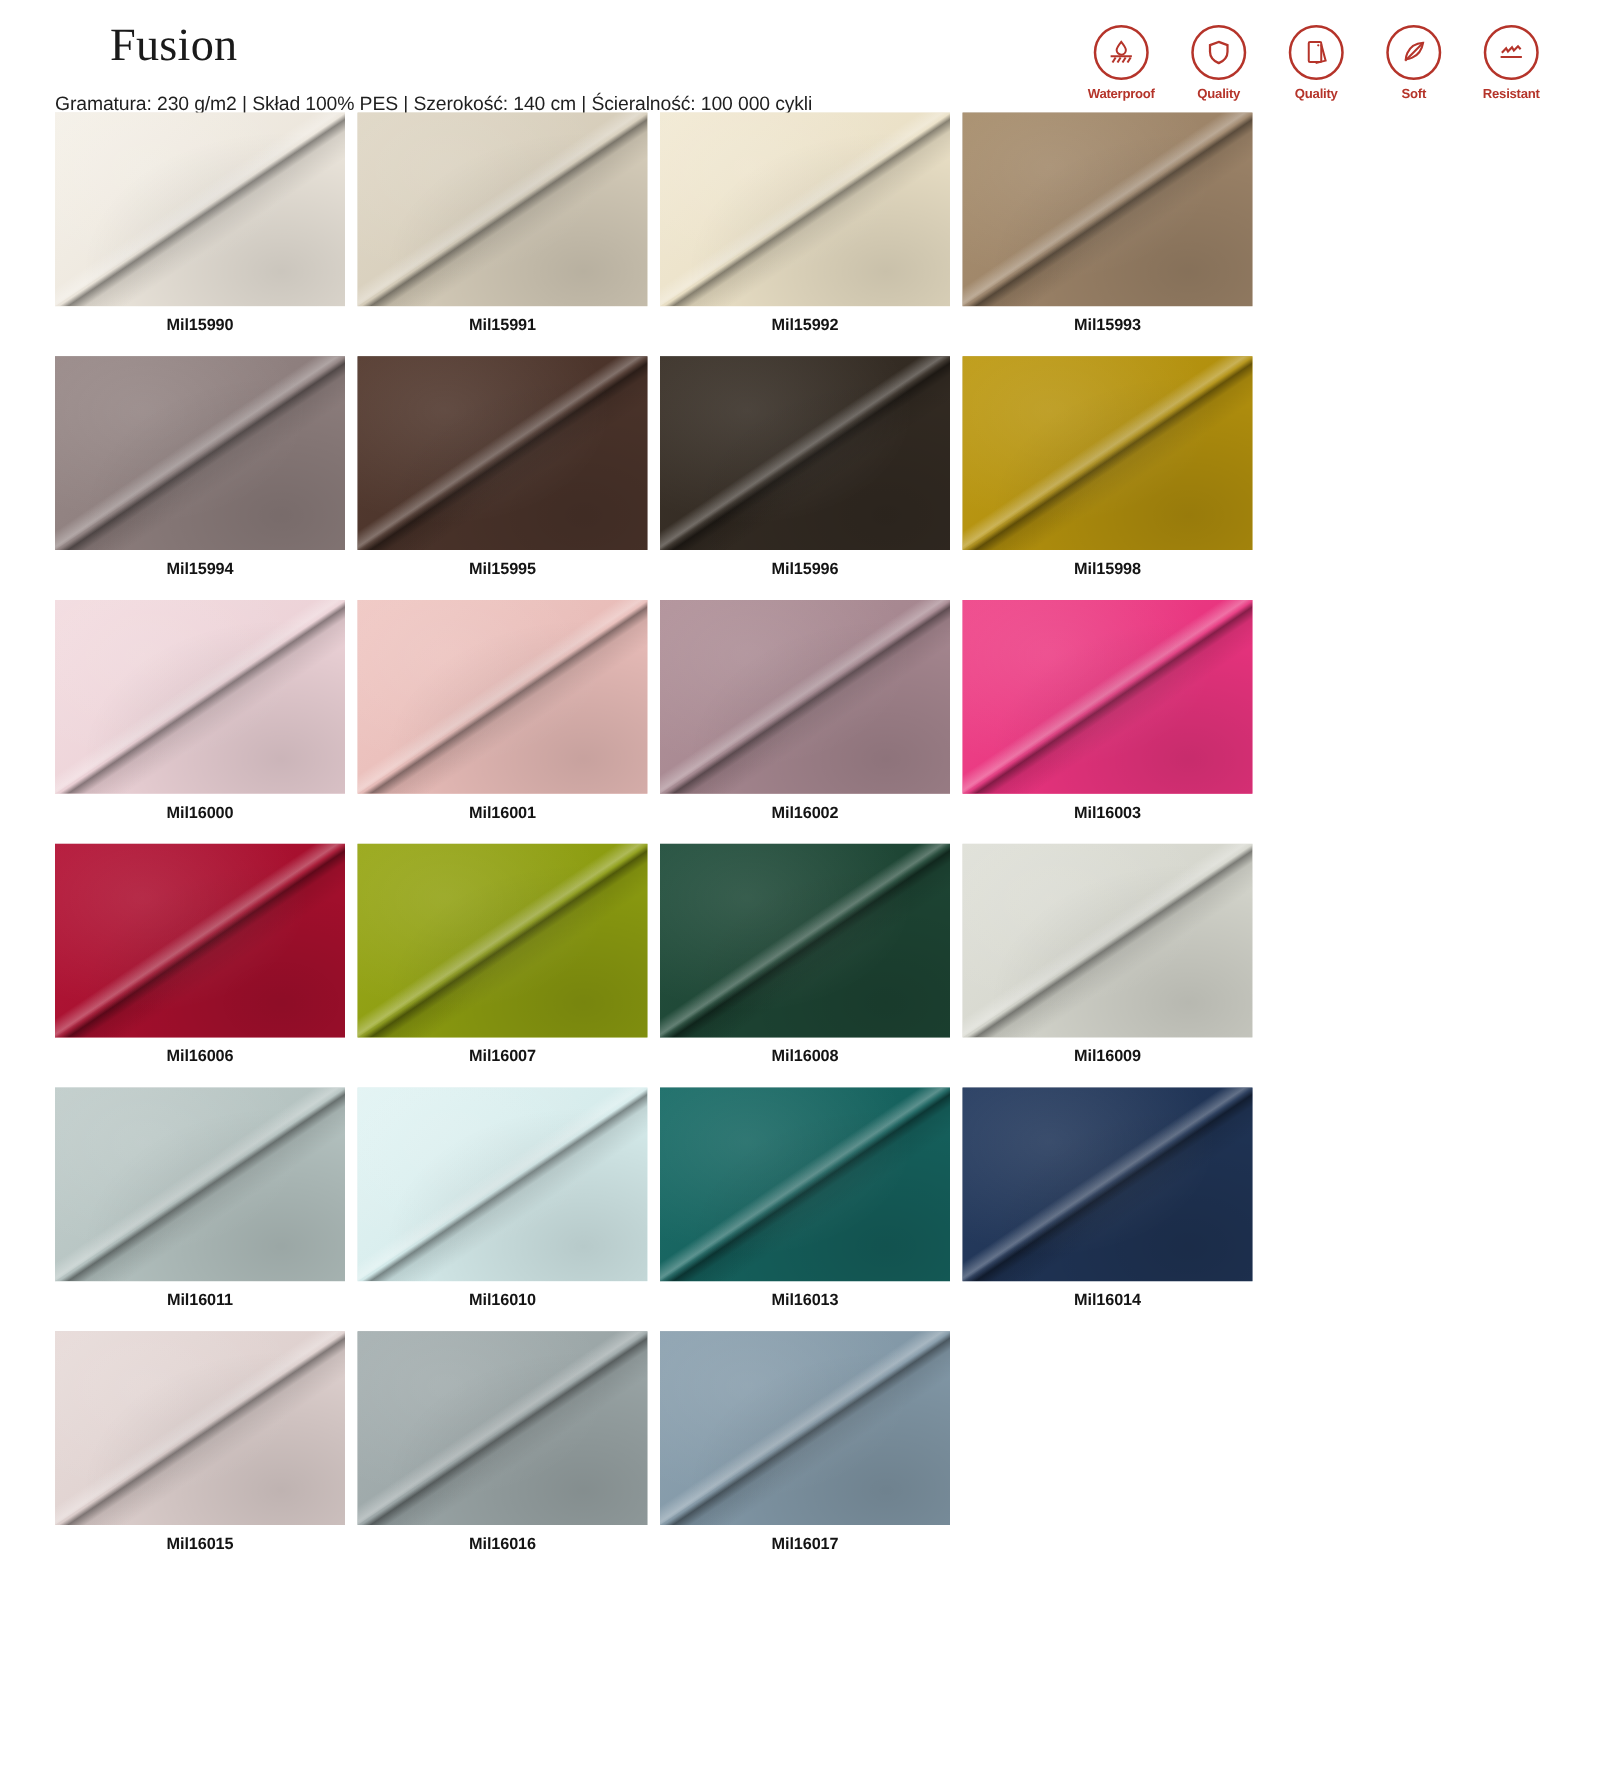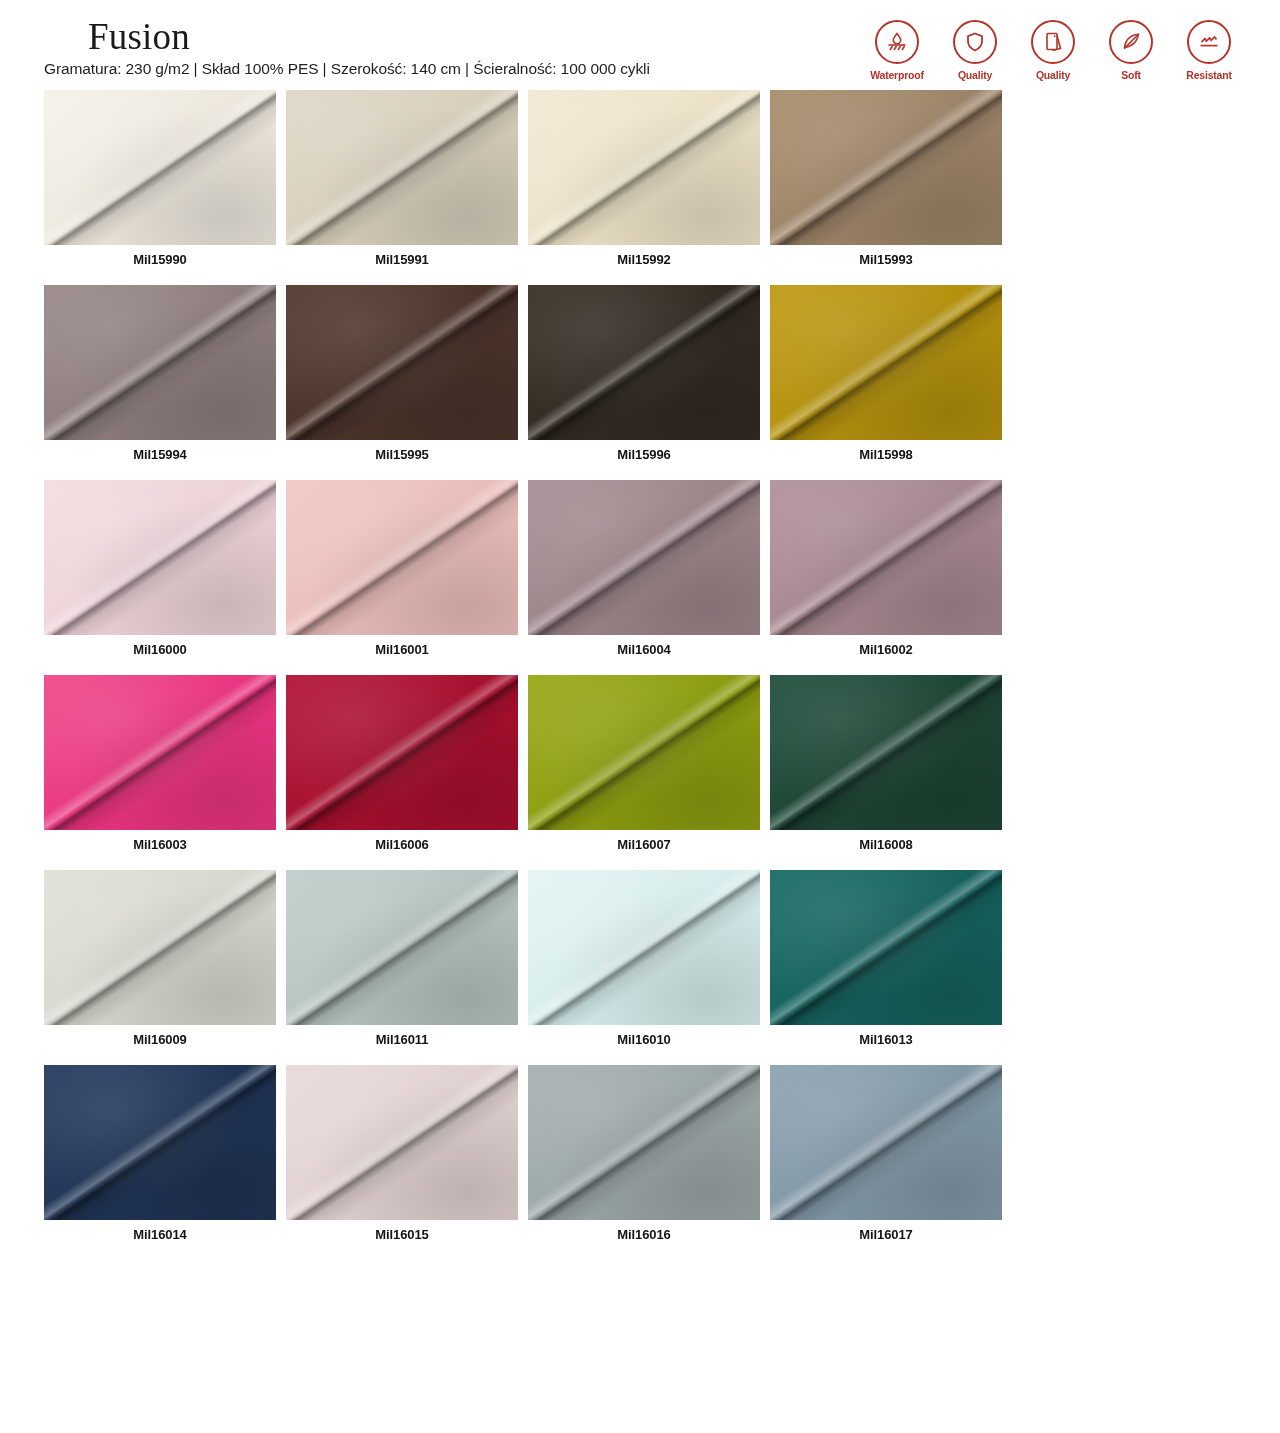--- a/index.html
+++ b/index.html
@@ -36,21 +36,21 @@
     font-weight: 400;
     line-height: 1.05;
     color: #1a1a1a;
     letter-spacing: 0.2px;
     margin-left: 44px;
   }
 
   .spec-line {
     font-size: 15.5px;
     color: #1f1f1f;
-    margin-top: 3px;
+    margin-top: 18px;
     letter-spacing: -0.1px;
     white-space: nowrap;
   }
 
   .badges {
     display: flex;
     gap: 16px;
     padding-top: 6px;
   }
 
@@ -300,31 +300,20 @@
           <div class="fabric">
             <div class="plane-top" style="background: linear-gradient(135deg, rgb(240, 201, 197) 0%, rgb(232, 188, 184) 60%, rgb(232, 188, 184) 100%); clip-path: polygon(0px 0px, 100% 0px, 0px 100%);"></div>
             <div class="plane-bot" style="background: linear-gradient(315deg, rgb(232, 188, 184) 0%, rgb(232, 188, 184) 45%, rgb(207, 155, 152) 100%); clip-path: polygon(100% 0px, 100% 100%, 0px 100%);"></div>
             <div class="crease" style="background: linear-gradient(146deg, rgba(255, 255, 255, 0) 45%, rgba(255, 255, 255, 0.3) 49%, rgba(255, 255, 255, 0.07) 50.4%, rgba(0, 0, 0, 0.42) 52%, rgba(0, 0, 0, 0.1) 55%, rgba(0, 0, 0, 0) 62%);"></div>
             <div class="grain" style="background: radial-gradient(at 30% 28%, rgba(255, 255, 255, 0.1), rgba(255, 255, 255, 0) 58%), radial-gradient(at 78% 82%, rgba(0, 0, 0, 0.14), rgba(0, 0, 0, 0) 62%);"></div>
           </div>
         </div>
         <div class="swatch-label">Mil16001</div>
       </div>
       <div class="swatch-cell">
-        <div class="swatch-img" style="background: rgb(155, 132, 136);">
-          <div class="fabric">
-            <div class="plane-top" style="background: linear-gradient(135deg, rgb(168, 145, 150) 0%, rgb(155, 132, 136) 60%, rgb(155, 132, 136) 100%); clip-path: polygon(0px 0px, 100% 0px, 0px 100%);"></div>
-            <div class="plane-bot" style="background: linear-gradient(315deg, rgb(155, 132, 136) 0%, rgb(155, 132, 136) 45%, rgb(118, 97, 101) 100%); clip-path: polygon(100% 0px, 100% 100%, 0px 100%);"></div>
-            <div class="crease" style="background: linear-gradient(146deg, rgba(255, 255, 255, 0) 45%, rgba(255, 255, 255, 0.3) 49%, rgba(255, 255, 255, 0.07) 50.4%, rgba(0, 0, 0, 0.42) 52%, rgba(0, 0, 0, 0.1) 55%, rgba(0, 0, 0, 0) 62%);"></div>
-            <div class="grain" style="background: radial-gradient(at 30% 28%, rgba(255, 255, 255, 0.1), rgba(255, 255, 255, 0) 58%), radial-gradient(at 78% 82%, rgba(0, 0, 0, 0.14), rgba(0, 0, 0, 0) 62%);"></div>
-          </div>
-        </div>
-        <div class="swatch-label">Mil16004</div>
-      </div>
-      <div class="swatch-cell">
         <div class="swatch-img" style="background: rgb(165, 134, 143);">
           <div class="fabric">
             <div class="plane-top" style="background: linear-gradient(135deg, rgb(178, 147, 155) 0%, rgb(165, 134, 143) 60%, rgb(165, 134, 143) 100%); clip-path: polygon(0px 0px, 100% 0px, 0px 100%);"></div>
             <div class="plane-bot" style="background: linear-gradient(315deg, rgb(165, 134, 143) 0%, rgb(165, 134, 143) 45%, rgb(125, 98, 105) 100%); clip-path: polygon(100% 0px, 100% 100%, 0px 100%);"></div>
             <div class="crease" style="background: linear-gradient(146deg, rgba(255, 255, 255, 0) 45%, rgba(255, 255, 255, 0.3) 49%, rgba(255, 255, 255, 0.07) 50.4%, rgba(0, 0, 0, 0.42) 52%, rgba(0, 0, 0, 0.1) 55%, rgba(0, 0, 0, 0) 62%);"></div>
             <div class="grain" style="background: radial-gradient(at 30% 28%, rgba(255, 255, 255, 0.1), rgba(255, 255, 255, 0) 58%), radial-gradient(at 78% 82%, rgba(0, 0, 0, 0.14), rgba(0, 0, 0, 0) 62%);"></div>
           </div>
         </div>
         <div class="swatch-label">Mil16002</div>
       </div>

